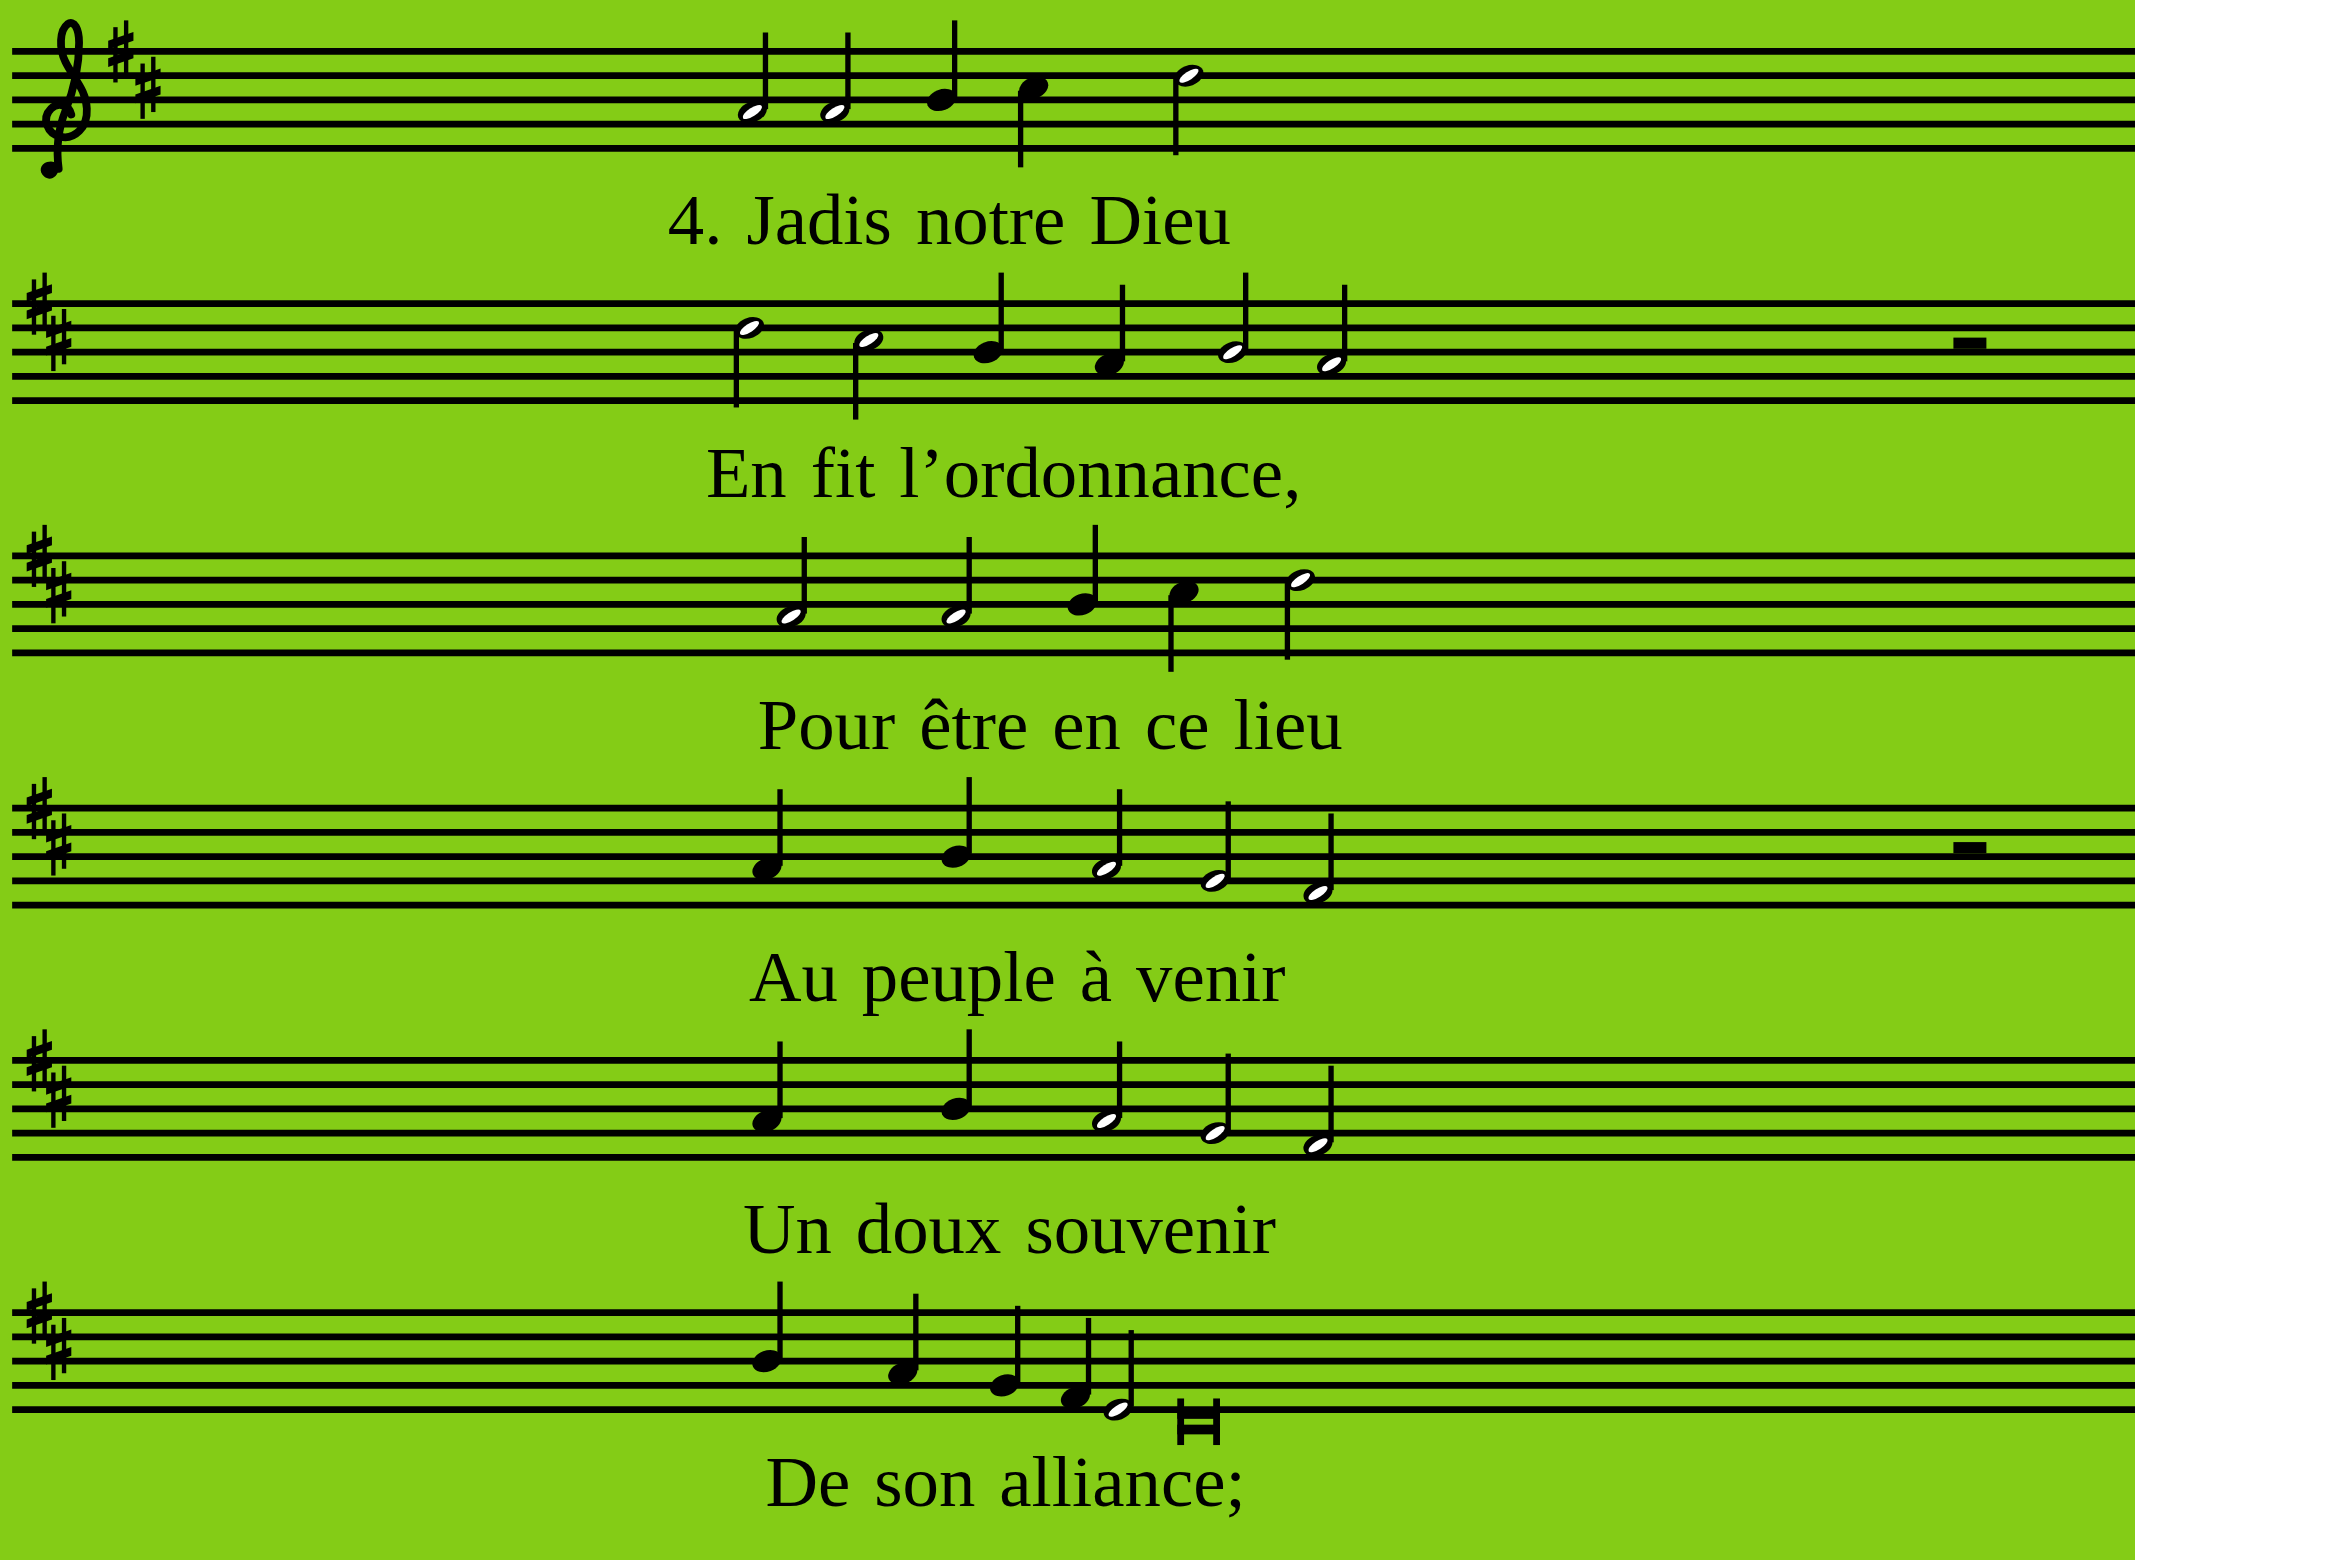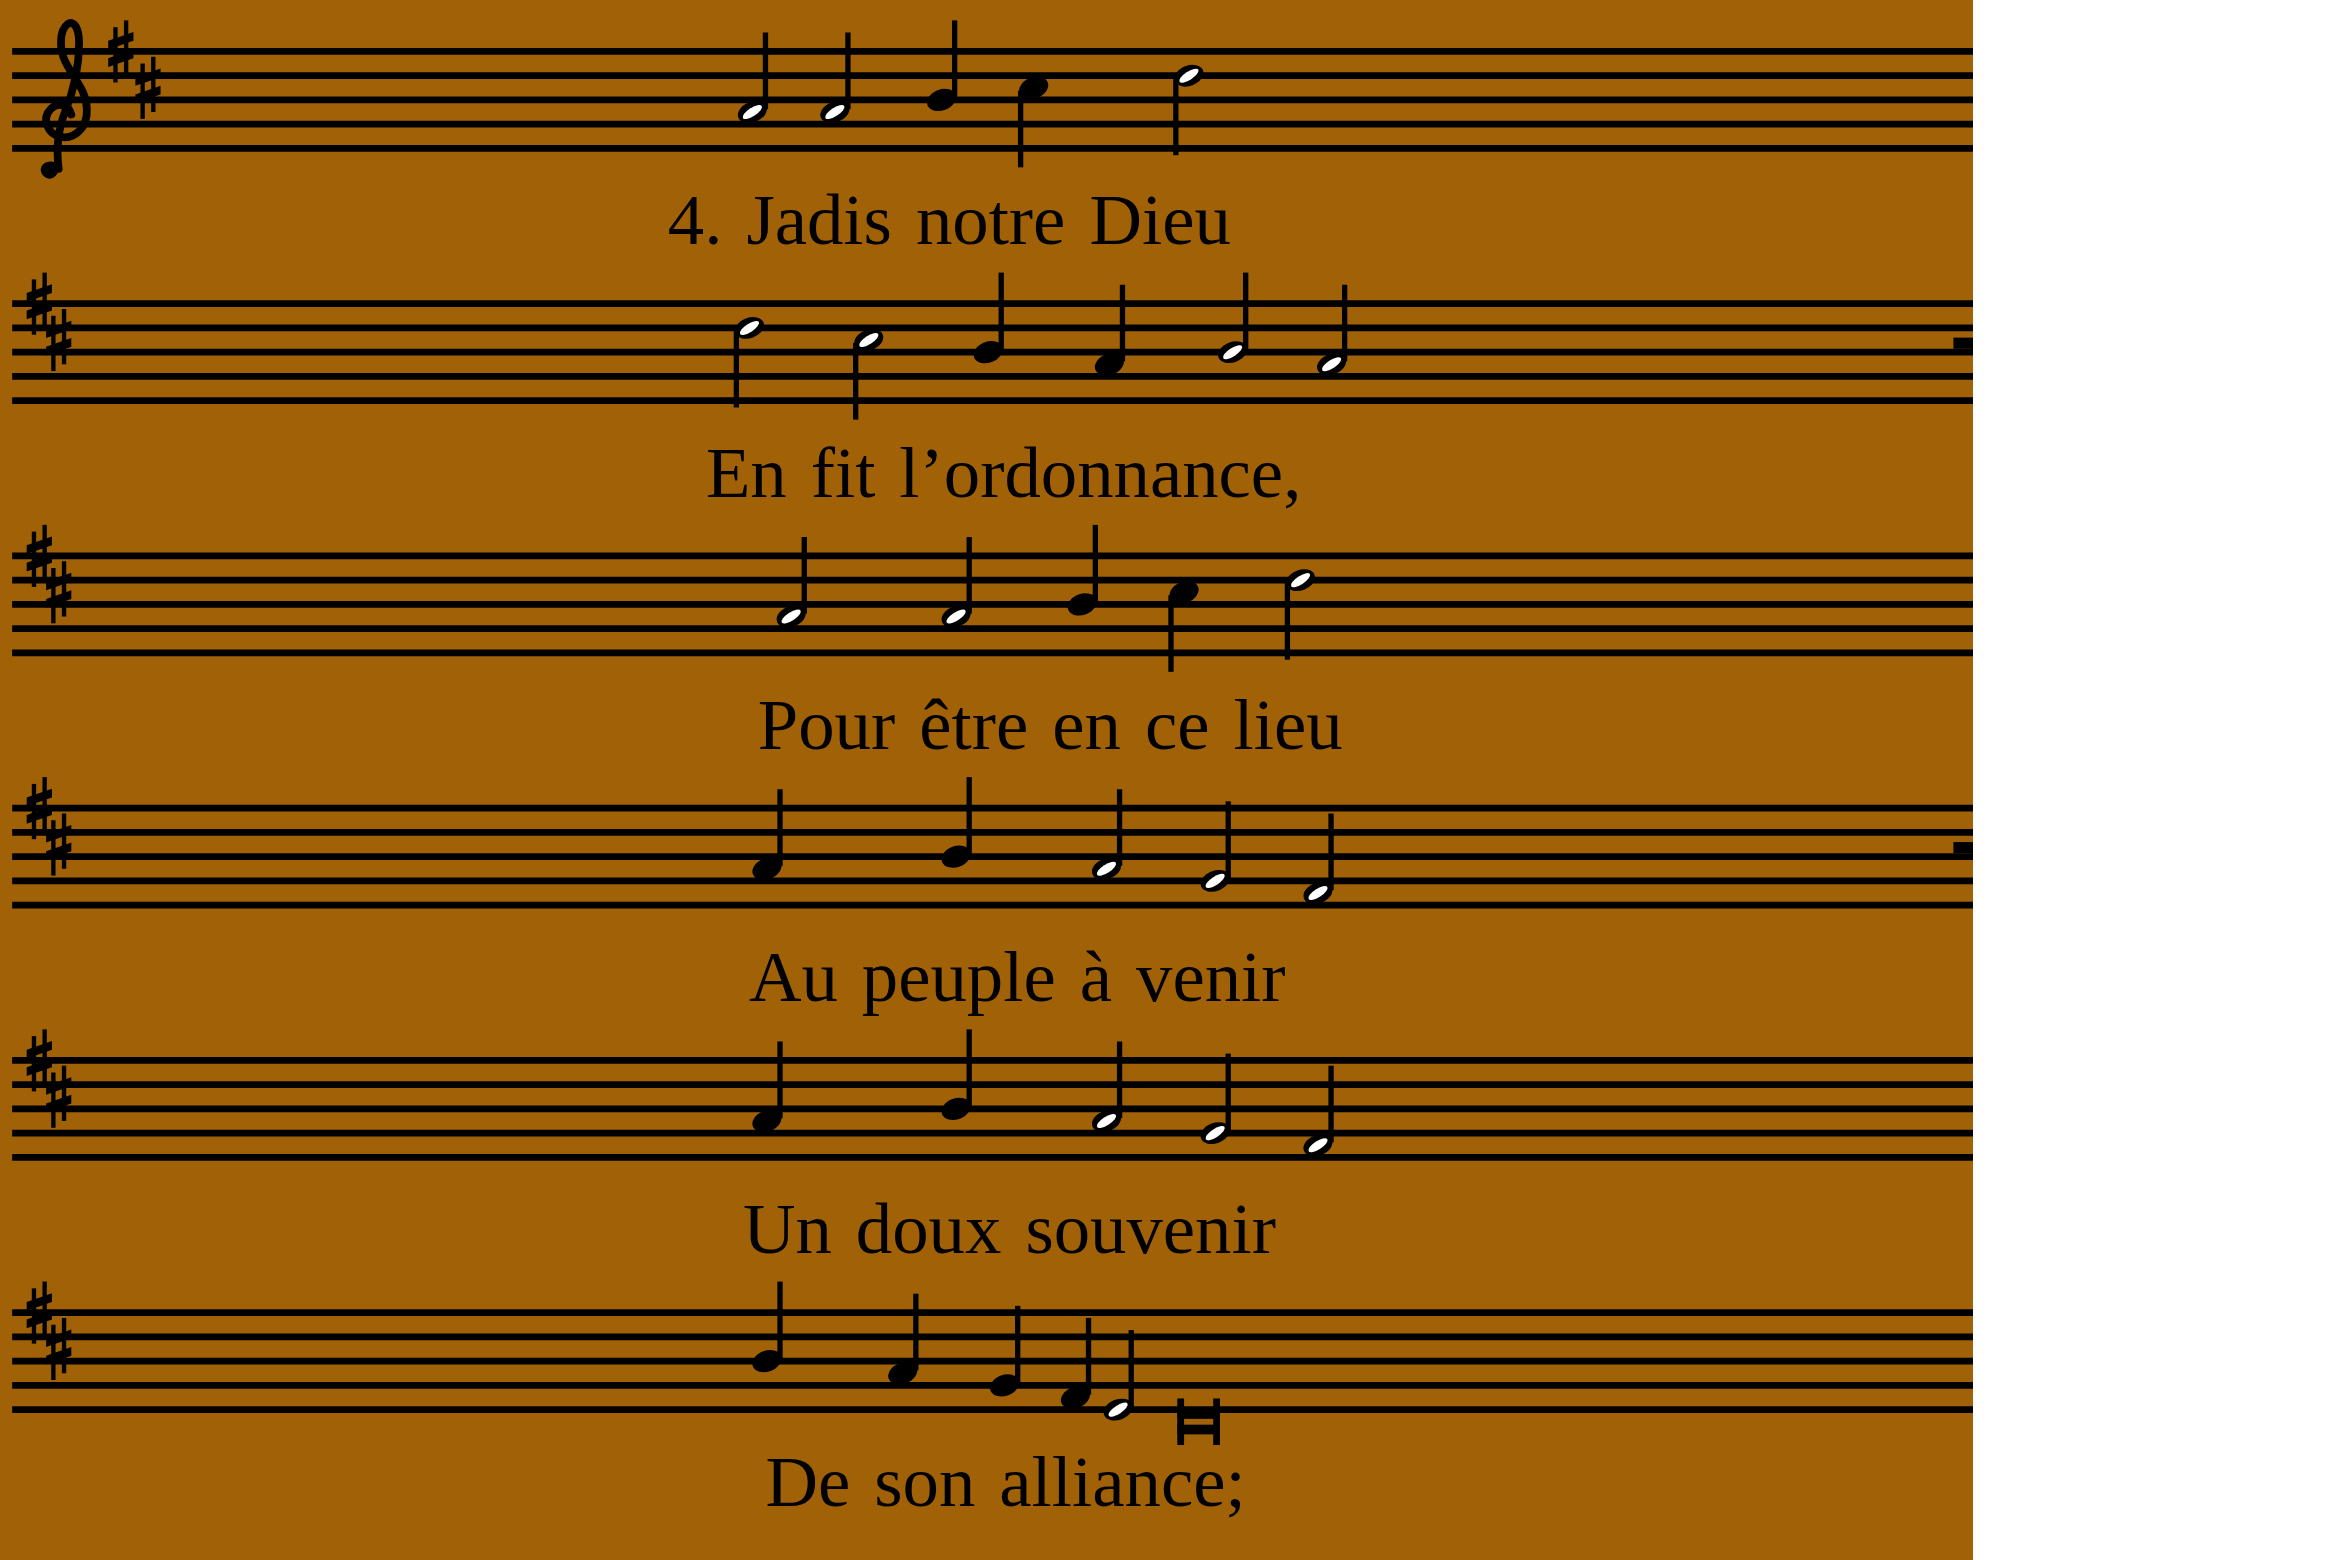--- a/index.html
+++ b/index.html
@@ -1,16 +1,16 @@
 <!DOCTYPE html>
 <html><head>
 <meta charset="utf-8">
 <style>
   html,body{margin:0;padding:0;background:#ffffff;}
-  .page{position:relative;width:1973px;height:1560px;background:#a16207;overflow:hidden;}
+  .page{position:relative;width:2135px;height:1560px;background:#84cc16;overflow:hidden;}
   svg{display:block;}
   .sline{stroke:#000;stroke-width:7;}
   .stem{stroke:#000;stroke-width:5.5;}
   .ink{fill:#000;}
   .clef-stroke{fill:none;stroke:#000;stroke-width:8;stroke-linecap:round;}
   .lyric{font-family:"Liberation Serif", serif;font-size:75px;fill:#000;word-spacing:6px;}
 </style>
 </head>
 <body>
 

